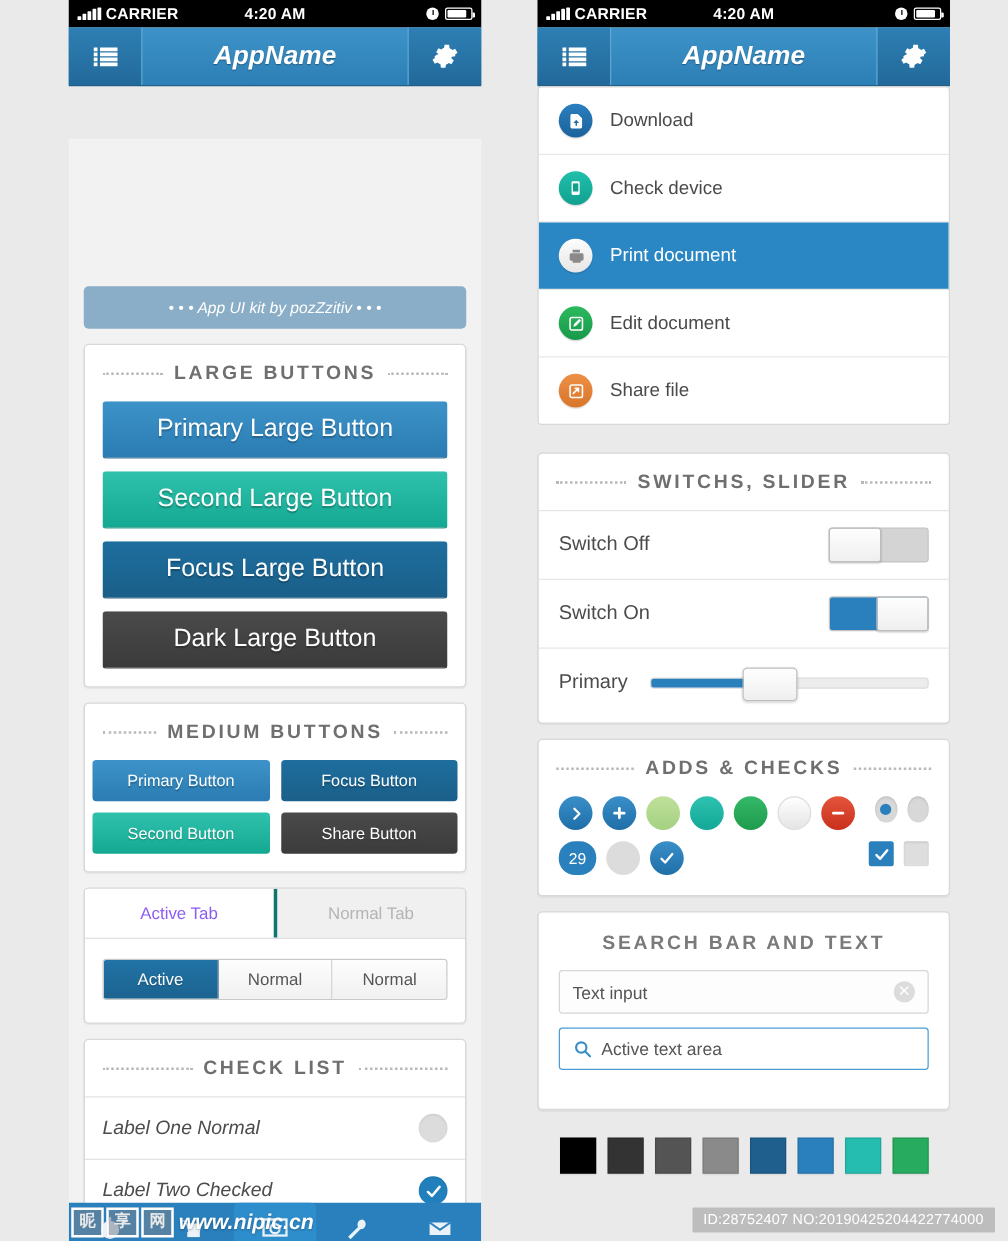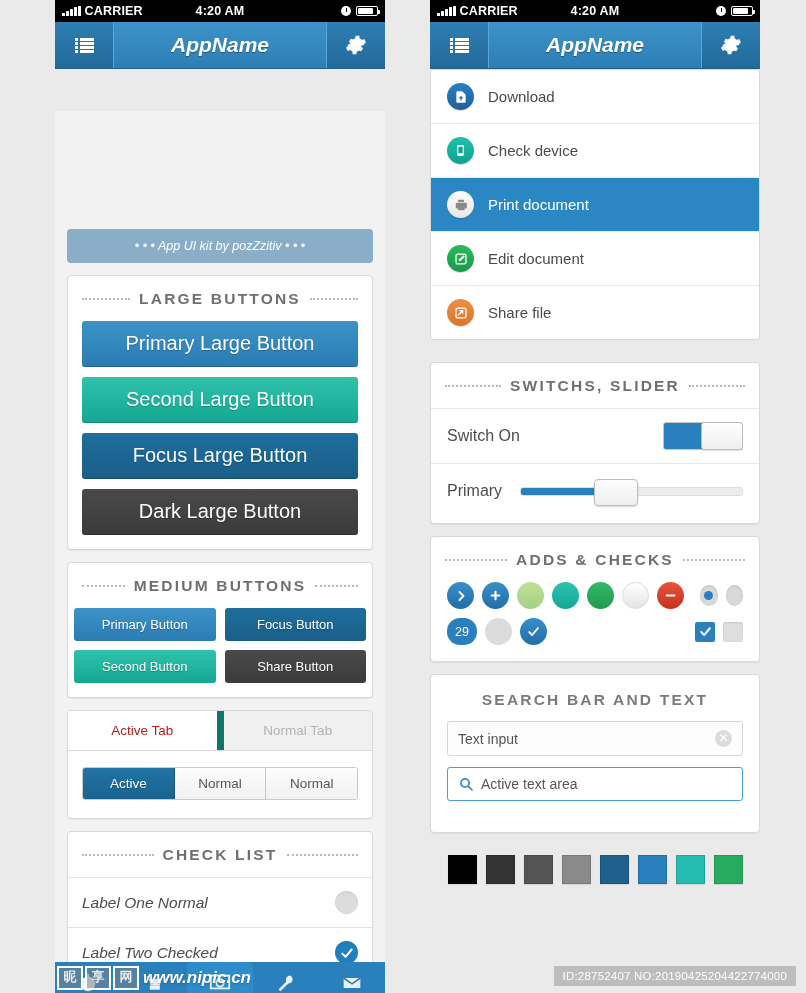--- a/index.html
+++ b/index.html
@@ -106,21 +106,21 @@
   .btn-md{
     border:0;border-radius:3px;color:#fff;font-size:13px;padding:9px 0;
     cursor:pointer;font-family:inherit;text-shadow:0 1px 1px rgba(0,0,0,.25);
   }
 
   
   .tabbar{display:flex;border-bottom:1px solid #d8d8d8;}
   .tab{
     flex:1;text-align:center;padding:12px 0;font-size:13.5px;cursor:pointer;
   }
-  .tab.active{background:#fff;color:#b91c1c;border-right:7px solid #0f766e;}
+  .tab.active{background:#fff;color:#8b5cf6;border-right:3px solid #0f766e;}
   .tab.inactive{background:#f0f0f0;color:#b4b4b4;text-align:center;}
   .seg{display:flex;margin:16px 14px 18px;border-radius:3px;overflow:hidden;border:1px solid #c9c9c9;}
   .seg div{
     flex:1;text-align:center;padding:8px 0;font-size:13.5px;cursor:pointer;
     background:linear-gradient(to bottom,#fdfdfd,#f1f1f1);color:#555;
     border-right:1px solid #c9c9c9;
   }
   .seg div:last-child{border-right:0;}
   .seg div.on{background:linear-gradient(to bottom,#2173a6,#1b638f);color:#fff;border-right:1px solid #16547a;text-shadow:0 1px 1px rgba(0,0,0,.25);}
 
@@ -154,21 +154,21 @@
   .switch.off .knob{left:-1px;}
   .switch.on{background:#2a80bd;}
   .switch.on .knob{right:-1px;}
   .sliderwrap{flex:1;margin-left:18px;position:relative;height:28px;display:flex;align-items:center;}
   .strack{flex:1;height:9px;border-radius:3px;background:#ececec;border:1px solid #dcdcdc;box-sizing:border-box;position:relative;}
   .sfill{position:absolute;left:0;top:0;bottom:0;width:39%;background:#2a80bd;border-radius:2px 0 0 2px;}
   .sknob{position:absolute;left:33%;top:2px;width:44px;height:27px;border-radius:4px;border:1px solid #bdbdbd;background:linear-gradient(to bottom,#fefefe,#efefef);box-sizing:border-box;box-shadow:0 1px 2px rgba(0,0,0,.15);}
 
   
   .adds{padding:0 16px 16px;}
-  .arow{display:flex;align-items:center;gap:8px;margin-bottom:9px;}
+  .arow{display:flex;gap:8px;margin-bottom:9px;}
   .arow:last-child{margin-bottom:0;}
   .dot{width:27px;height:27px;border-radius:50%;flex:0 0 27px;display:flex;align-items:center;justify-content:center;}
   .spacer{flex:1;}
   .radio{width:21px;height:21px;border-radius:50%;background:#d8d8d8;display:flex;align-items:center;justify-content:center;box-shadow:inset 0 1px 2px rgba(0,0,0,.12);}
   .radio i{width:9px;height:9px;border-radius:50%;background:#2a80bd;display:block;}
   .cbox{width:20px;height:20px;border-radius:2px;background:#2a80bd;display:flex;align-items:center;justify-content:center;}
   .cbox.empty{background:#dedede;box-shadow:inset 0 1px 2px rgba(0,0,0,.1);}
   .badge{width:30px;height:27px;border-radius:13px;background:#2a80bd;color:#fff;font-size:12.5px;display:flex;align-items:center;justify-content:center;}
 
   
@@ -414,20 +414,26 @@
           </span>
           <span class="mlabel">Share file</span>
         </div>
       </div>
 
       <div class="panel" style="margin-top:22px;">
         <div class="sec-head">
           <span class="dots"></span>
           <span class="t">SWITCHS, SLIDER</span>
           <span class="dots"></span>
+        </div>
+        <div class="srow">
+          <span class="slab">Switch Off</span>
+          <span class="switch off">
+              <span class="knob"></span>
+            </span>
         </div>
         <div class="srow">
           <span class="slab">Switch On</span>
           <span class="switch on">
               <span class="knob"></span>
             </span>
         </div>
         <div class="srow" style="padding-bottom:18px;">
           <span class="slab">Primary</span>
           <span class="sliderwrap">

